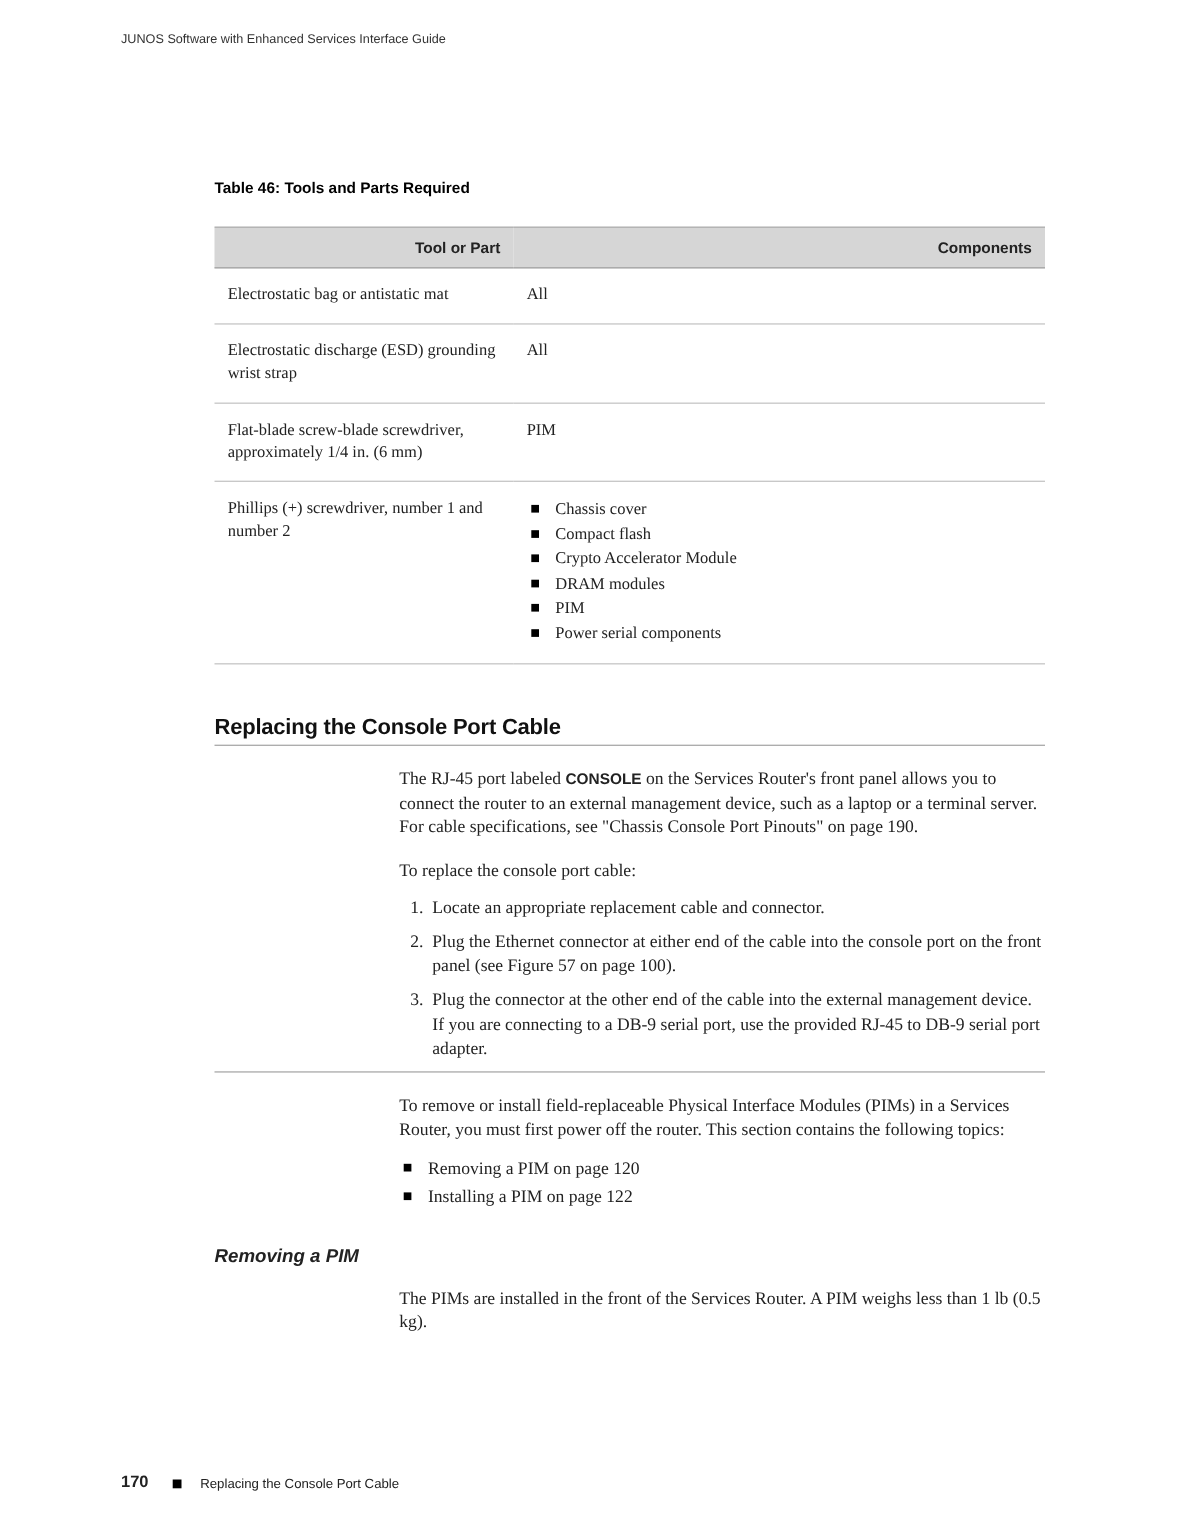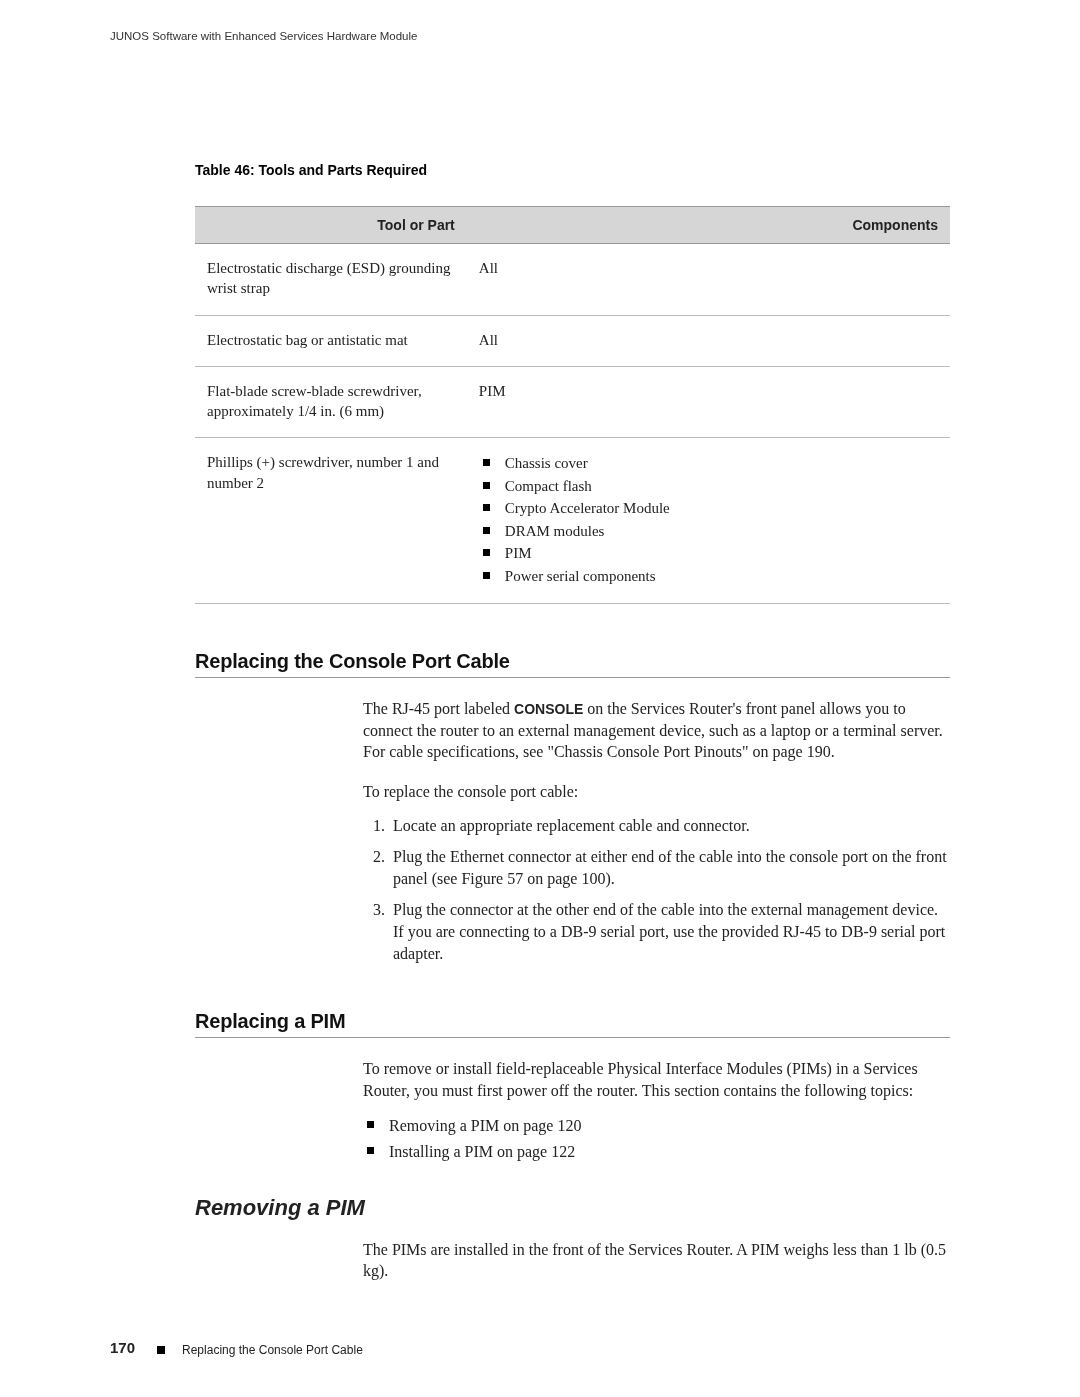--- a/index.html
+++ b/index.html
@@ -122,21 +122,21 @@
     left: 4px;
     top: 8px;
     width: 7px;
     height: 7px;
     background: #000;
   }
   .subheading {
     font-family: Arial, Helvetica, sans-serif;
     font-style: italic;
     font-weight: bold;
-    font-size: 22px;
+    font-size: 17px;
     margin-top: 30px;
     margin-bottom: 18px;
     color: #222;
   }
   .bold-inline {
     font-family: Verdana, Geneva, sans-serif;
     font-weight: bold;
     font-size: 14px;
   }
   .footer {
@@ -163,40 +163,40 @@
     font-family: Verdana, Geneva, sans-serif;
     font-size: 12px;
     vertical-align: middle;
   }
 </style>
 </head>
 <body>
 
 <div class="page">
 
-  <div class="header">JUNOS Software with Enhanced Services Hardware Module</div>
+  <div class="header">JUNOS Software with Enhanced Services Interface Guide</div>
 
   <div class="content">
 
     <div class="table-caption">Table 46: Tools and Parts Required</div>
 
     <table class="tools">
       <thead>
         <tr>
           <th>Tool or Part</th>
           <th>Components</th>
         </tr>
       </thead>
       <tbody>
         <tr>
+          <td>Electrostatic bag or antistatic mat</td>
+          <td>All</td>
+        </tr>
+        <tr>
           <td>Electrostatic discharge (ESD) grounding wrist strap</td>
-          <td>All</td>
-        </tr>
-        <tr>
-          <td>Electrostatic bag or antistatic mat</td>
           <td>All</td>
         </tr>
         <tr>
           <td>Flat-blade screw-blade screwdriver, approximately 1/4 in. (6 mm)</td>
           <td>PIM</td>
         </tr>
         <tr>
           <td>Phillips (+) screwdriver, number 1 and number 2</td>
           <td>
             <ul class="comp-list">
@@ -220,21 +220,20 @@
         <span>The RJ-45 port labeled </span><span class="bold-inline">CONSOLE</span><span> on the Services Router's front panel allows you to connect the router to an external management device, such as a laptop or a terminal server. For cable specifications, see "Chassis Console Port Pinouts" on page 190.</span>
       </p>
       <p class="para-short">To replace the console port cable:</p>
       <ol class="steps">
         <li>Locate an appropriate replacement cable and connector.</li>
         <li>Plug the Ethernet connector at either end of the cable into the console port on the front panel (see Figure 57 on page 100).</li>
         <li>Plug the connector at the other end of the cable into the external management device. If you are connecting to a DB-9 serial port, use the provided RJ-45 to DB-9 serial port adapter.</li>
       </ol>
     </div>
 
-    <div class="section-heading">Replacing a PIM</div>
     <hr class="section-rule">
 
     <div class="body-block">
       <p class="para-short">To remove or install field-replaceable Physical Interface Modules (PIMs) in a Services Router, you must first power off the router. This section contains the following topics:</p>
       <ul class="square-list">
         <li>Removing a PIM on page 120</li>
         <li>Installing a PIM on page 122</li>
       </ul>
     </div>
 

